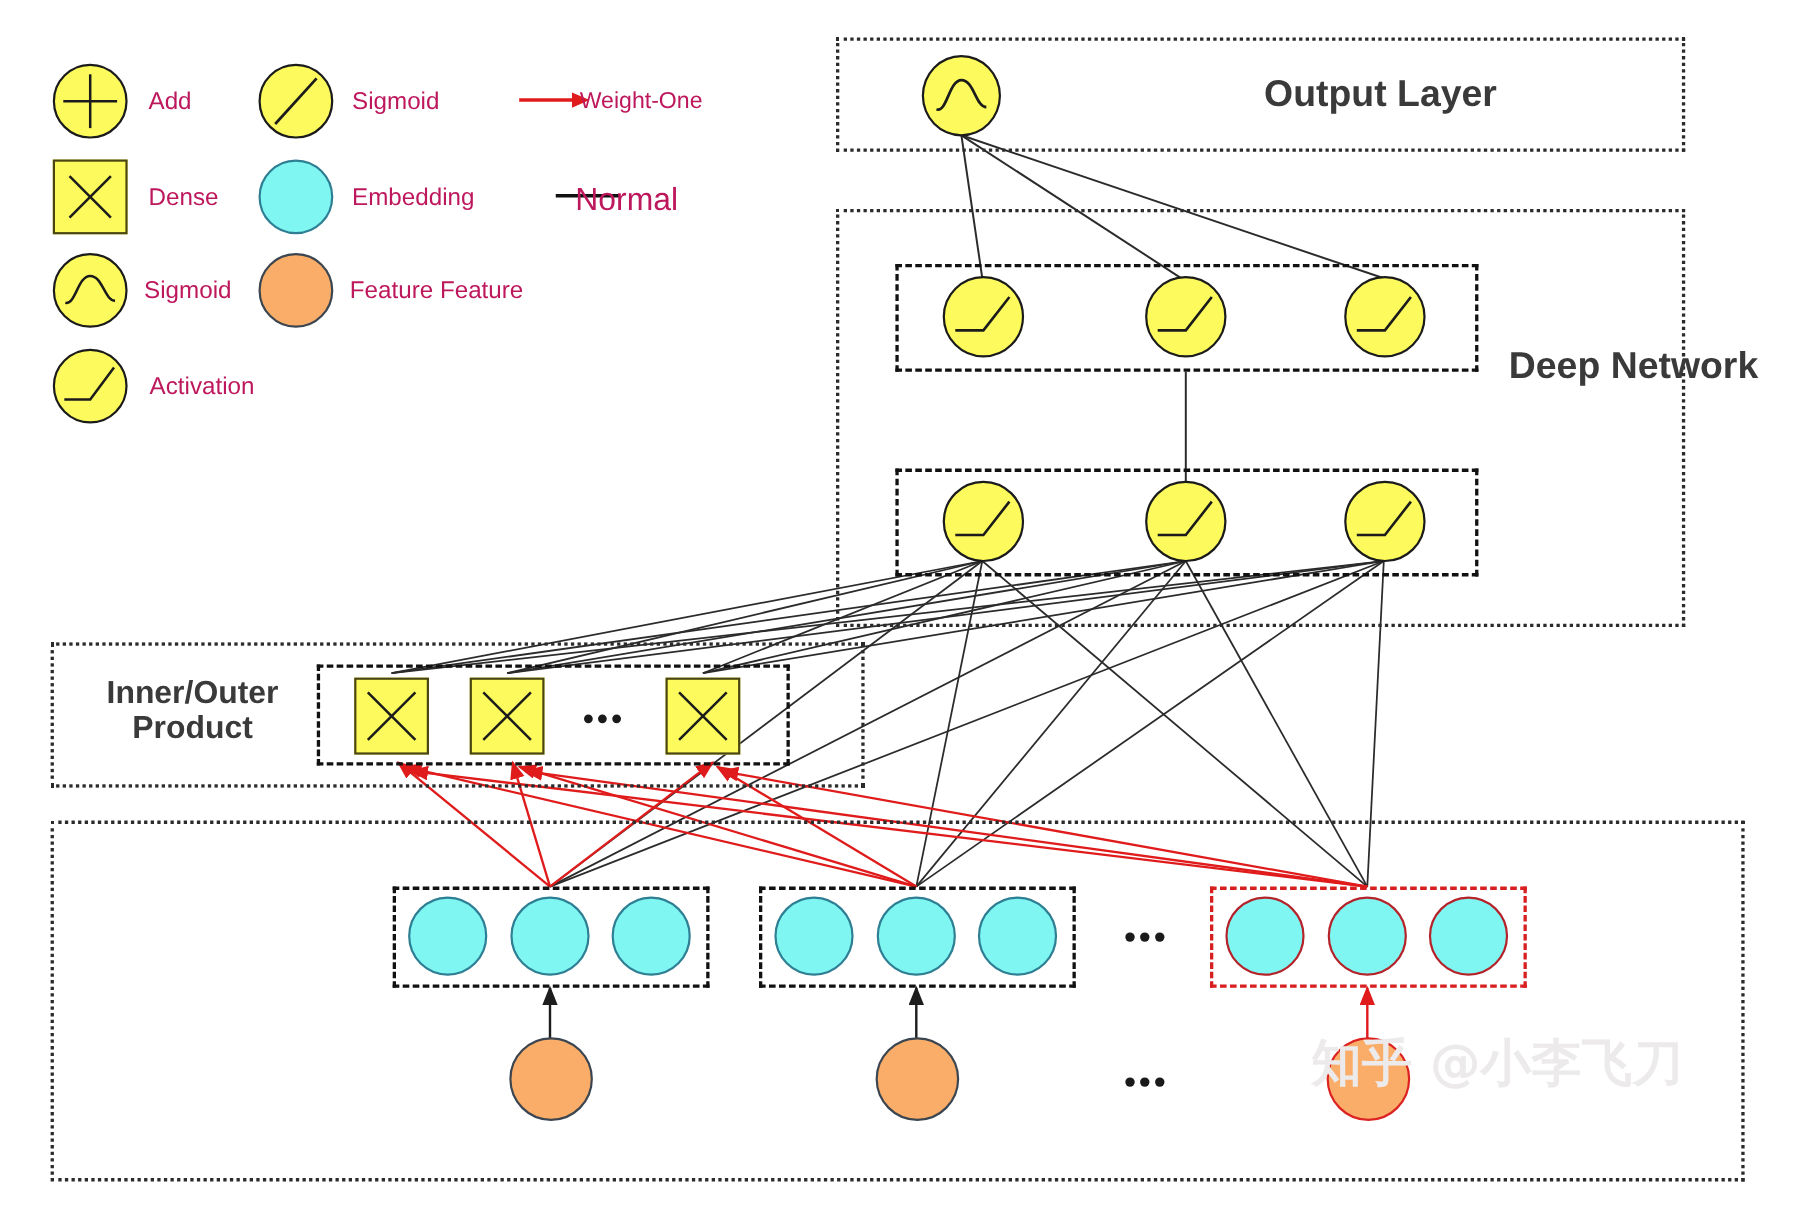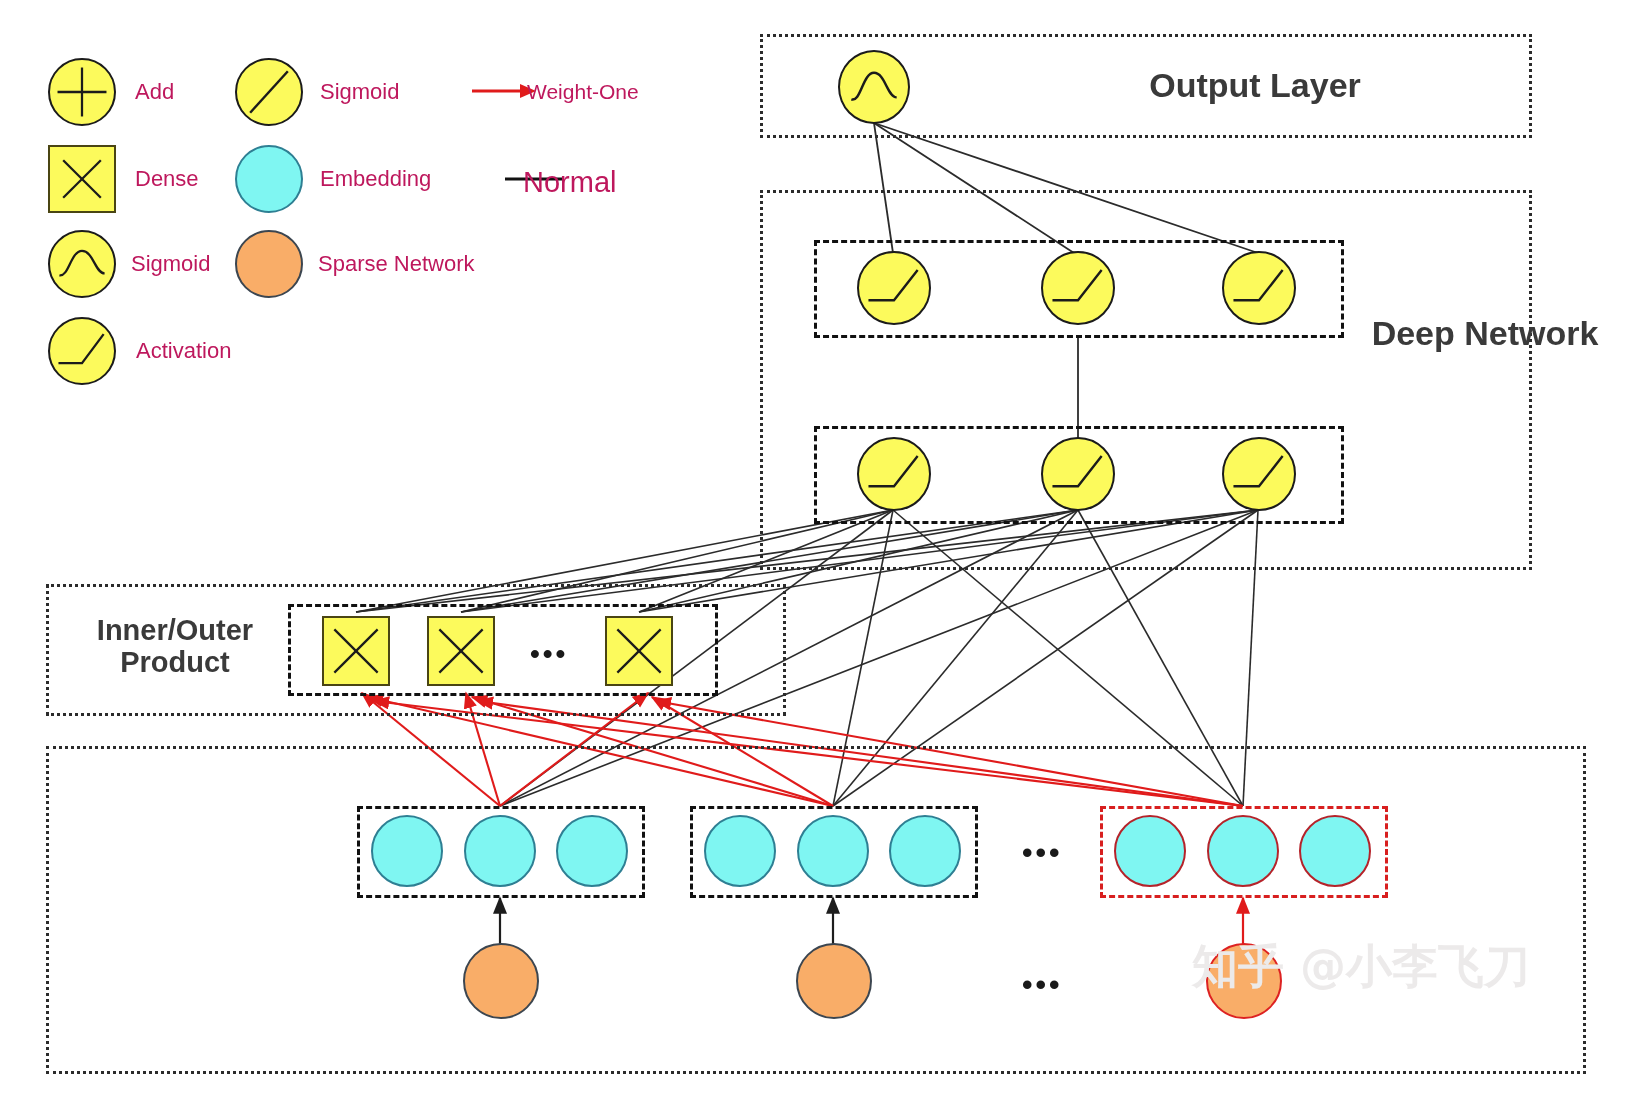--- a/index.html
+++ b/index.html
@@ -145,21 +145,21 @@
   <div class="lg-text" style="left:523px;top:166px;font-size:29px;">Normal</div>
 
   <div class="node circ yel lg-item" style="left:48px;top:230px;width:68px;height:68px;">
     <svg viewBox="0 0 68 68">
         <path d="M10,46 C20,48 22,20 34,20 C46,20 48,44 58,44" stroke="#1b1b1b" stroke-width="2.4" fill="none"></path>
       </svg>
   </div>
   <div class="lg-text" style="left:131px;top:251px;font-size:22px;">Sigmoid</div>
 
   <div class="node orange lg-item" style="left:235px;top:230px;width:68px;height:68px;"></div>
-  <div class="lg-text" style="left:318px;top:251px;font-size:22px;">Sparse Network</div>
+  <div class="lg-text" style="left:318px;top:251px;font-size:22px;">Feature Feature</div>
 
   <div class="node circ yel lg-item" style="left:48px;top:317px;width:68px;height:68px;">
     <svg viewBox="0 0 68 68">
         <path d="M9,47 L34,47 L57,16" stroke="#1b1b1b" stroke-width="2.4" fill="none"></path>
       </svg>
   </div>
   <div class="lg-text" style="left:136px;top:338px;font-size:22px;">Activation</div>
 
   <div class="panel" style="left:760px;top:34px;width:772px;height:104px;"></div>
   <div class="panel-label" style="left:1040px;top:66px;width:430px;font-size:34px;text-align:center;">Output Layer</div>

